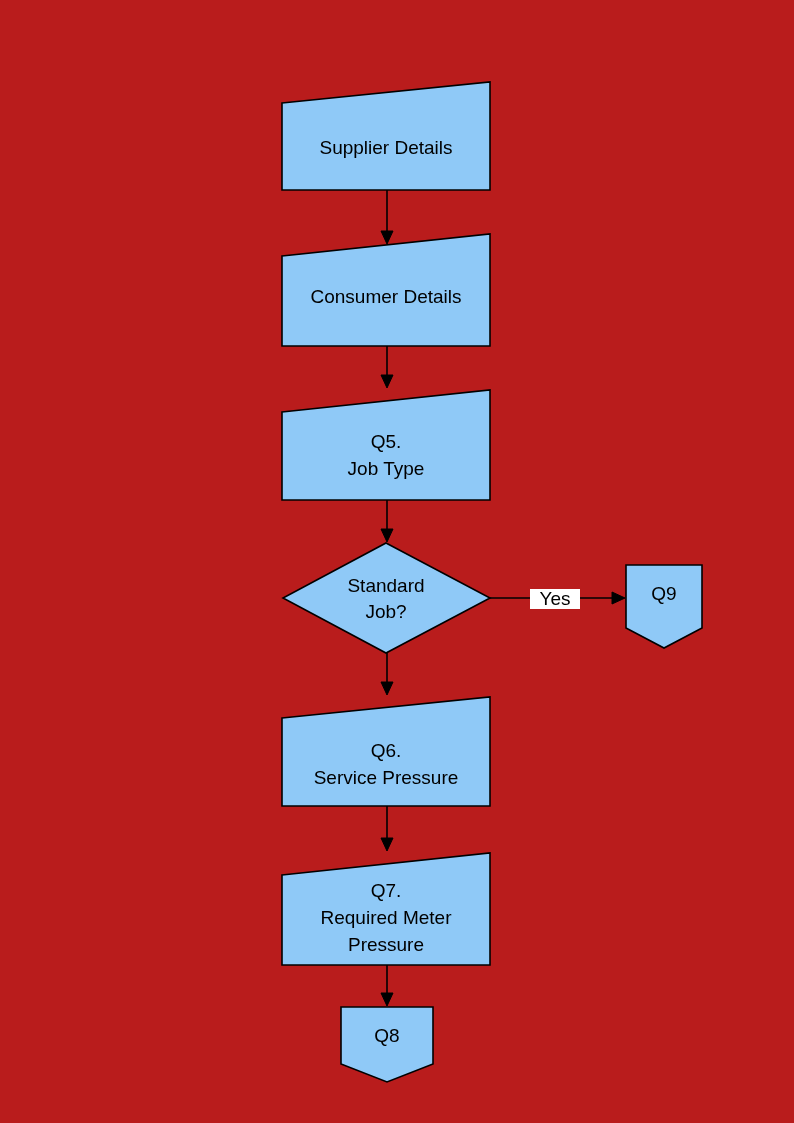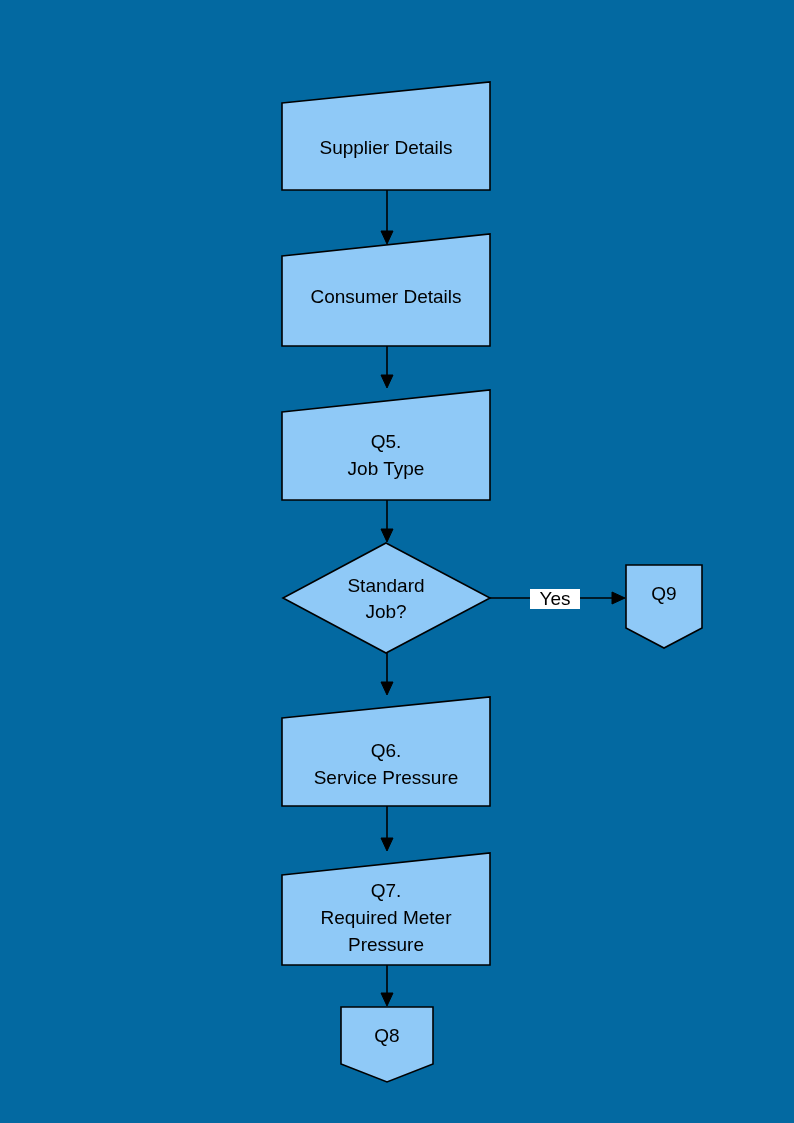--- a/index.html
+++ b/index.html
@@ -11,21 +11,21 @@
   body {
     width: 794px;
     height: 1123px;
     font-family: "Liberation Sans", sans-serif;
     overflow: hidden;
   }
   #flowchart-root {
     position: relative;
     width: 794px;
     height: 1123px;
-    background: #0369a1;
+    background: #b91c1c;
   }
   svg.diagram {
     display: block;
     width: 794px;
     height: 1123px;
   }
   .node-shape {
     stroke: #000000;
     stroke-width: 1.6;
     stroke-linejoin: miter;

